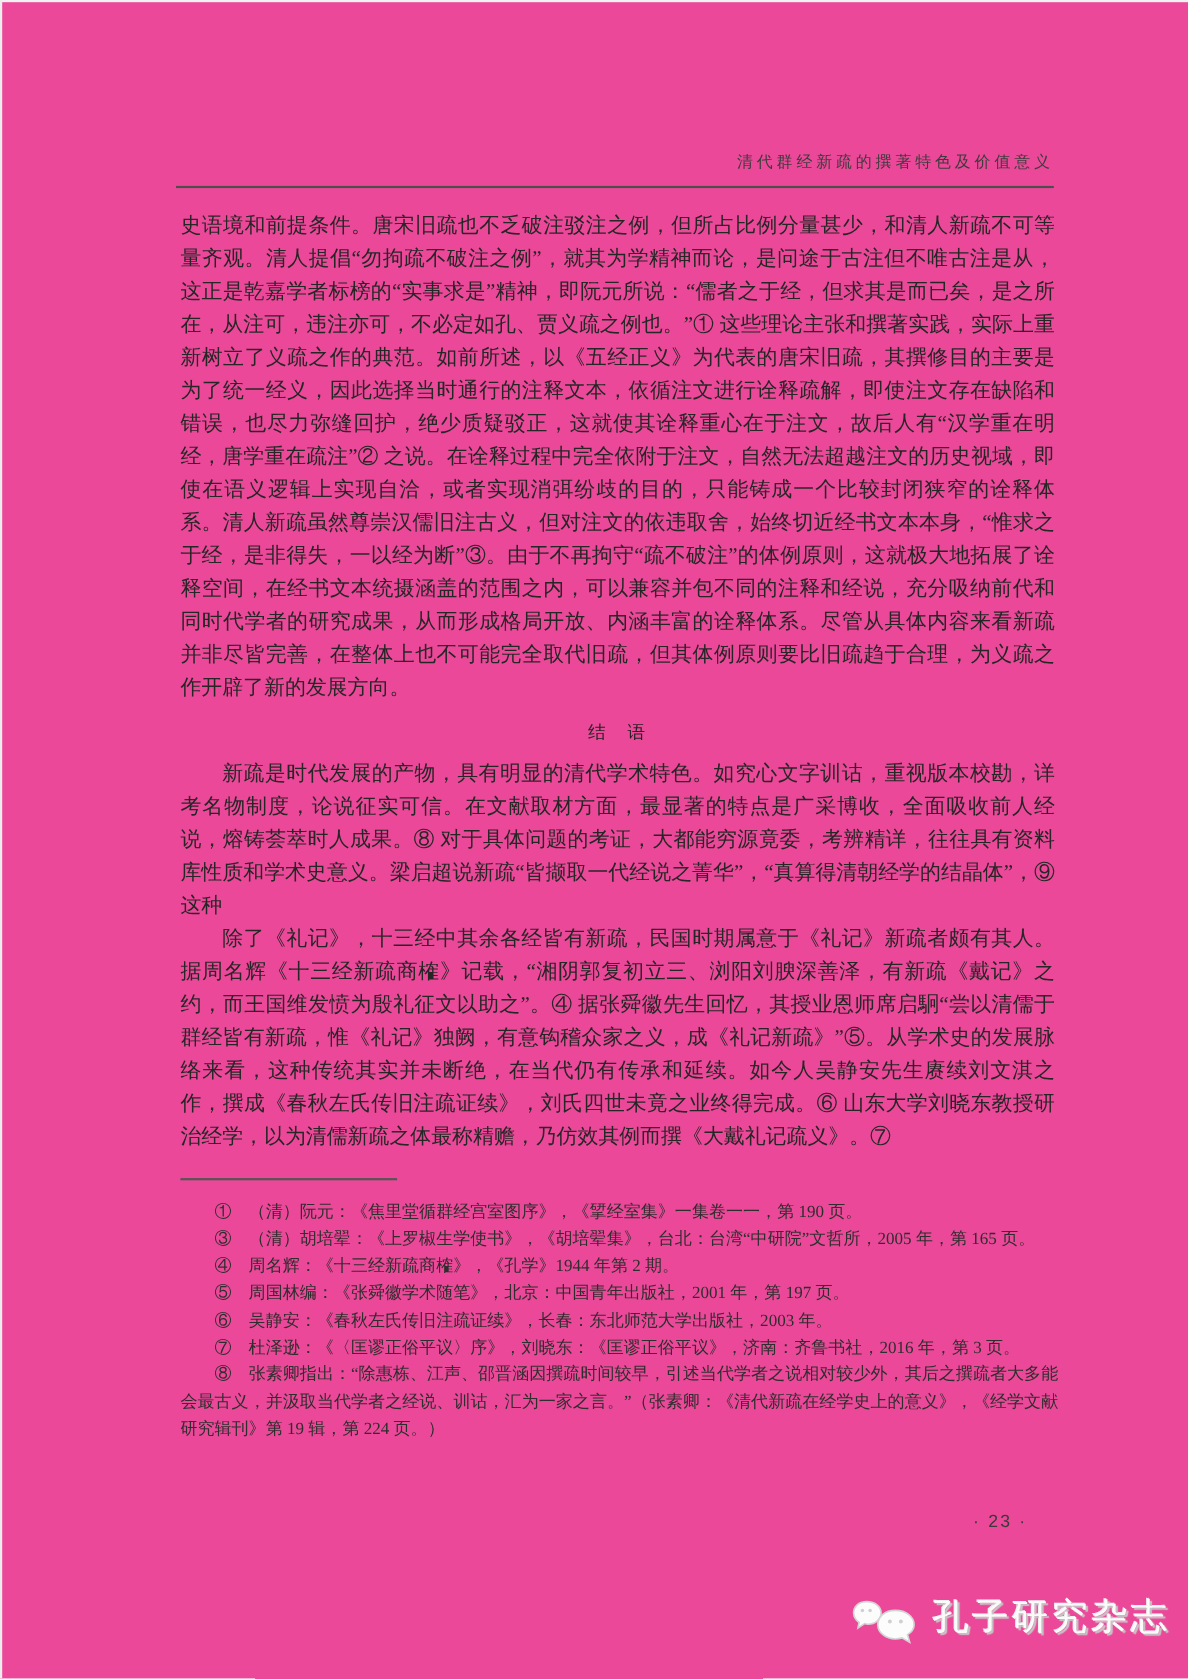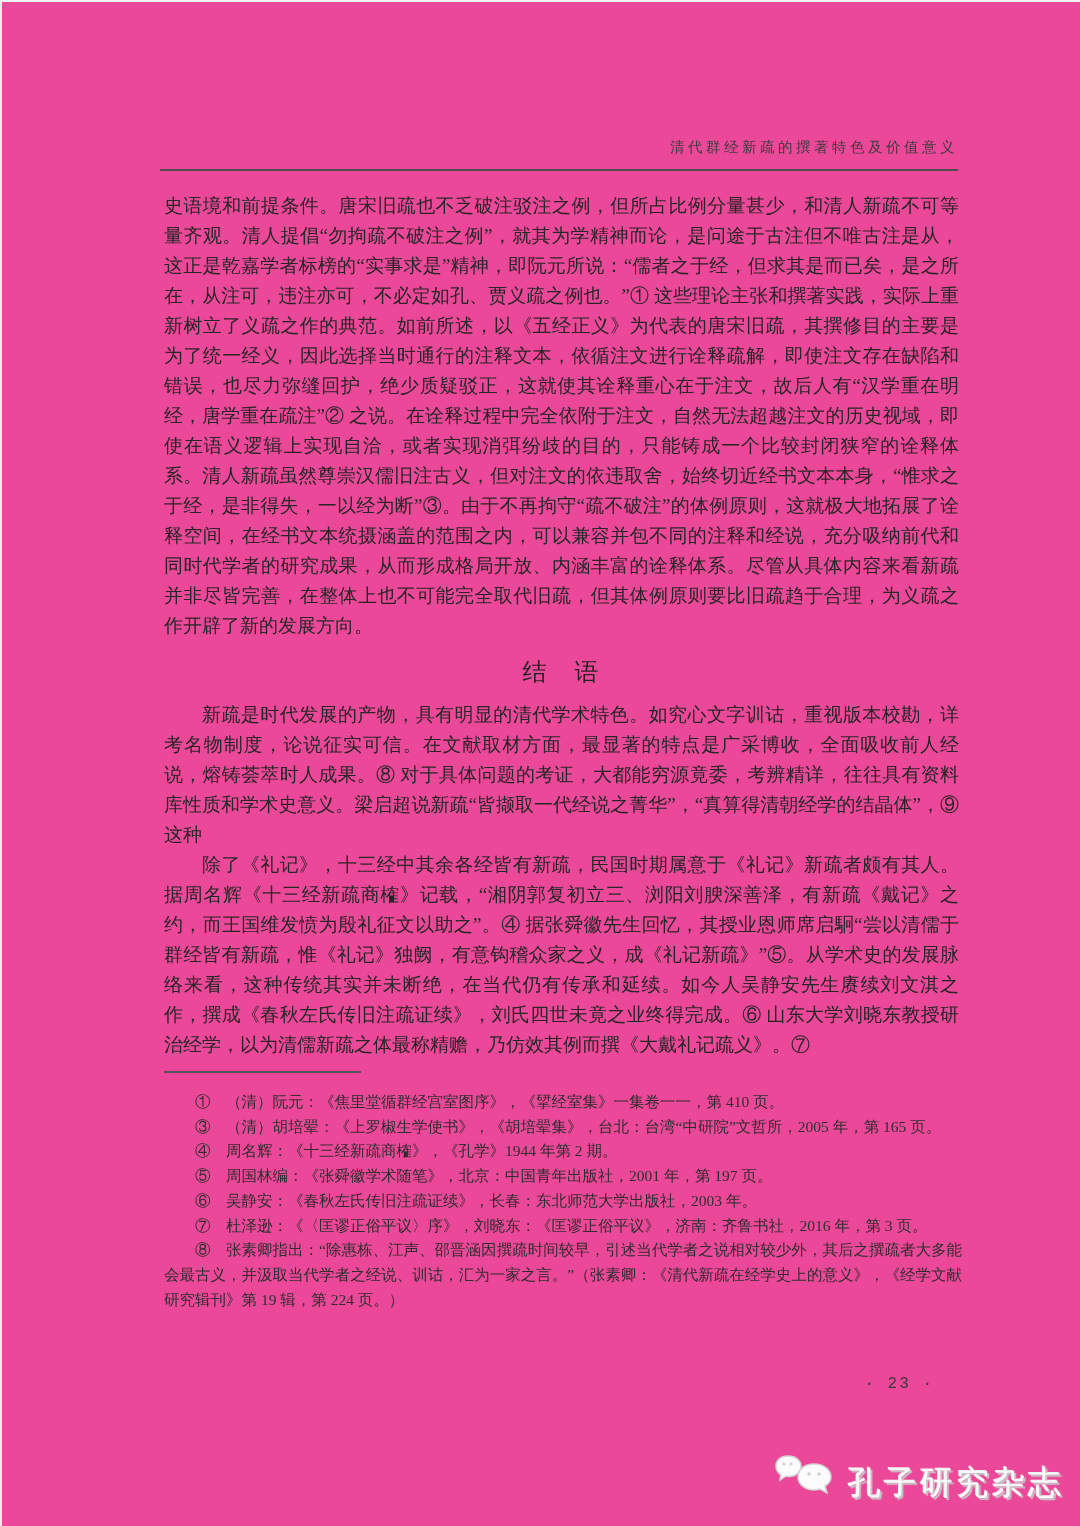--- a/index.html
+++ b/index.html
@@ -29,46 +29,46 @@
   }
   .body-text p{
     margin:0;
     font-size:19px;line-height:30px;
     text-align:justify;text-justify:inter-character;
   }
   .body-text p.indented{text-indent:2em;}
   .section-heading{
     margin:15px 0 12px 0;
     text-align:center;
-    font-size:24px;letter-spacing:2px;color:#222;
+    font-size:16px;letter-spacing:2px;color:#222;
   }
 
   .footnote-rule{
     position:absolute;left:164px;top:1071px;width:197px;height:2px;
     background:#555;
   }
   .footnotes{
     position:absolute;left:164px;top:1090px;width:798px;
   }
   .footnotes p{
     margin:0;
     font-size:15.5px;line-height:24.7px;
     text-align:justify;text-justify:inter-character;
     text-indent:2em;color:#2e2e2e;
   }
 
   .page-number{
     position:absolute;top:1375px;right:146px;
-    font-family:Liberation Mono, monospace;
+    font-family:Liberation Sans, sans-serif;
     font-size:16px;letter-spacing:2px;color:#3a3a3a;
   }
 
   .watermark{
     position:absolute;top:1448px;right:16px;
-    display:flex;align-items:flex-end;gap:10px;
+    display:flex;align-items:flex-start;gap:10px;
   }
   .watermark-text{
     font-size:33px;letter-spacing:3px;
     color:#fafafa;
     text-shadow:2px 2px 1px #c6c6c6, -1px -1px 0 #efefef;
     white-space:nowrap;
   }
 </style>
 </head>
 <body>
@@ -85,21 +85,21 @@
   <div class="body-text">
     <p>史语境和前提条件。唐宋旧疏也不乏破注驳注之例，但所占比例分量甚少，和清人新疏不可等量齐观。清人提倡“勿拘疏不破注之例”，就其为学精神而论，是问途于古注但不唯古注是从，这正是乾嘉学者标榜的“实事求是”精神，即阮元所说：“儒者之于经，但求其是而已矣，是之所在，从注可，违注亦可，不必定如孔、贾义疏之例也。”① 这些理论主张和撰著实践，实际上重新树立了义疏之作的典范。如前所述，以《五经正义》为代表的唐宋旧疏，其撰修目的主要是为了统一经义，因此选择当时通行的注释文本，依循注文进行诠释疏解，即使注文存在缺陷和错误，也尽力弥缝回护，绝少质疑驳正，这就使其诠释重心在于注文，故后人有“汉学重在明经，唐学重在疏注”② 之说。在诠释过程中完全依附于注文，自然无法超越注文的历史视域，即使在语义逻辑上实现自洽，或者实现消弭纷歧的目的，只能铸成一个比较封闭狭窄的诠释体系。清人新疏虽然尊崇汉儒旧注古义，但对注文的依违取舍，始终切近经书文本本身，“惟求之于经，是非得失，一以经为断”③。由于不再拘守“疏不破注”的体例原则，这就极大地拓展了诠释空间，在经书文本统摄涵盖的范围之内，可以兼容并包不同的注释和经说，充分吸纳前代和同时代学者的研究成果，从而形成格局开放、内涵丰富的诠释体系。尽管从具体内容来看新疏并非尽皆完善，在整体上也不可能完全取代旧疏，但其体例原则要比旧疏趋于合理，为义疏之作开辟了新的发展方向。</p>
     <div class="section-heading">结　语</div>
     <p class="indented">新疏是时代发展的产物，具有明显的清代学术特色。如究心文字训诂，重视版本校勘，详考名物制度，论说征实可信。在文献取材方面，最显著的特点是广采博收，全面吸收前人经说，熔铸荟萃时人成果。⑧ 对于具体问题的考证，大都能穷源竟委，考辨精详，往往具有资料库性质和学术史意义。梁启超说新疏“皆撷取一代经说之菁华”，“真算得清朝经学的结晶体”，⑨ 这种</p>
     <p class="indented">除了《礼记》，十三经中其余各经皆有新疏，民国时期属意于《礼记》新疏者颇有其人。据周名辉《十三经新疏商榷》记载，“湘阴郭复初立三、浏阳刘腴深善泽，有新疏《戴记》之约，而王国维发愤为殷礼征文以助之”。④ 据张舜徽先生回忆，其授业恩师席启駉“尝以清儒于群经皆有新疏，惟《礼记》独阙，有意钩稽众家之义，成《礼记新疏》”⑤。从学术史的发展脉络来看，这种传统其实并未断绝，在当代仍有传承和延续。如今人吴静安先生赓续刘文淇之作，撰成《春秋左氏传旧注疏证续》，刘氏四世未竟之业终得完成。⑥ 山东大学刘晓东教授研治经学，以为清儒新疏之体最称精赡，乃仿效其例而撰《大戴礼记疏义》。⑦</p>
   </div>
 
   <div class="footnote-rule"></div>
 
   <div class="footnotes">
-    <p>①　（清）阮元：《焦里堂循群经宫室图序》，《揅经室集》一集卷一一，第 410 页。</p>
+    <p>①　（清）阮元：《焦里堂循群经宫室图序》，《揅经室集》一集卷一一，第 190 页。</p>
     <p>③　（清）胡培翚：《上罗椒生学使书》，《胡培翚集》，台北：台湾“中研院”文哲所，2005 年，第 165 页。</p>
     <p>④　周名辉：《十三经新疏商榷》，《孔学》1944 年第 2 期。</p>
     <p>⑤　周国林编：《张舜徽学术随笔》，北京：中国青年出版社，2001 年，第 197 页。</p>
     <p>⑥　吴静安：《春秋左氏传旧注疏证续》，长春：东北师范大学出版社，2003 年。</p>
     <p>⑦　杜泽逊：《〈匡谬正俗平议〉序》，刘晓东：《匡谬正俗平议》，济南：齐鲁书社，2016 年，第 3 页。</p>
     <p>⑧　张素卿指出：“除惠栋、江声、邵晋涵因撰疏时间较早，引述当代学者之说相对较少外，其后之撰疏者大多能会最古义，并汲取当代学者之经说、训诂，汇为一家之言。”（张素卿：《清代新疏在经学史上的意义》，《经学文献研究辑刊》第 19 辑，第 224 页。）</p>
   </div>
 
   <div class="page-number">· 23 ·</div>
 

